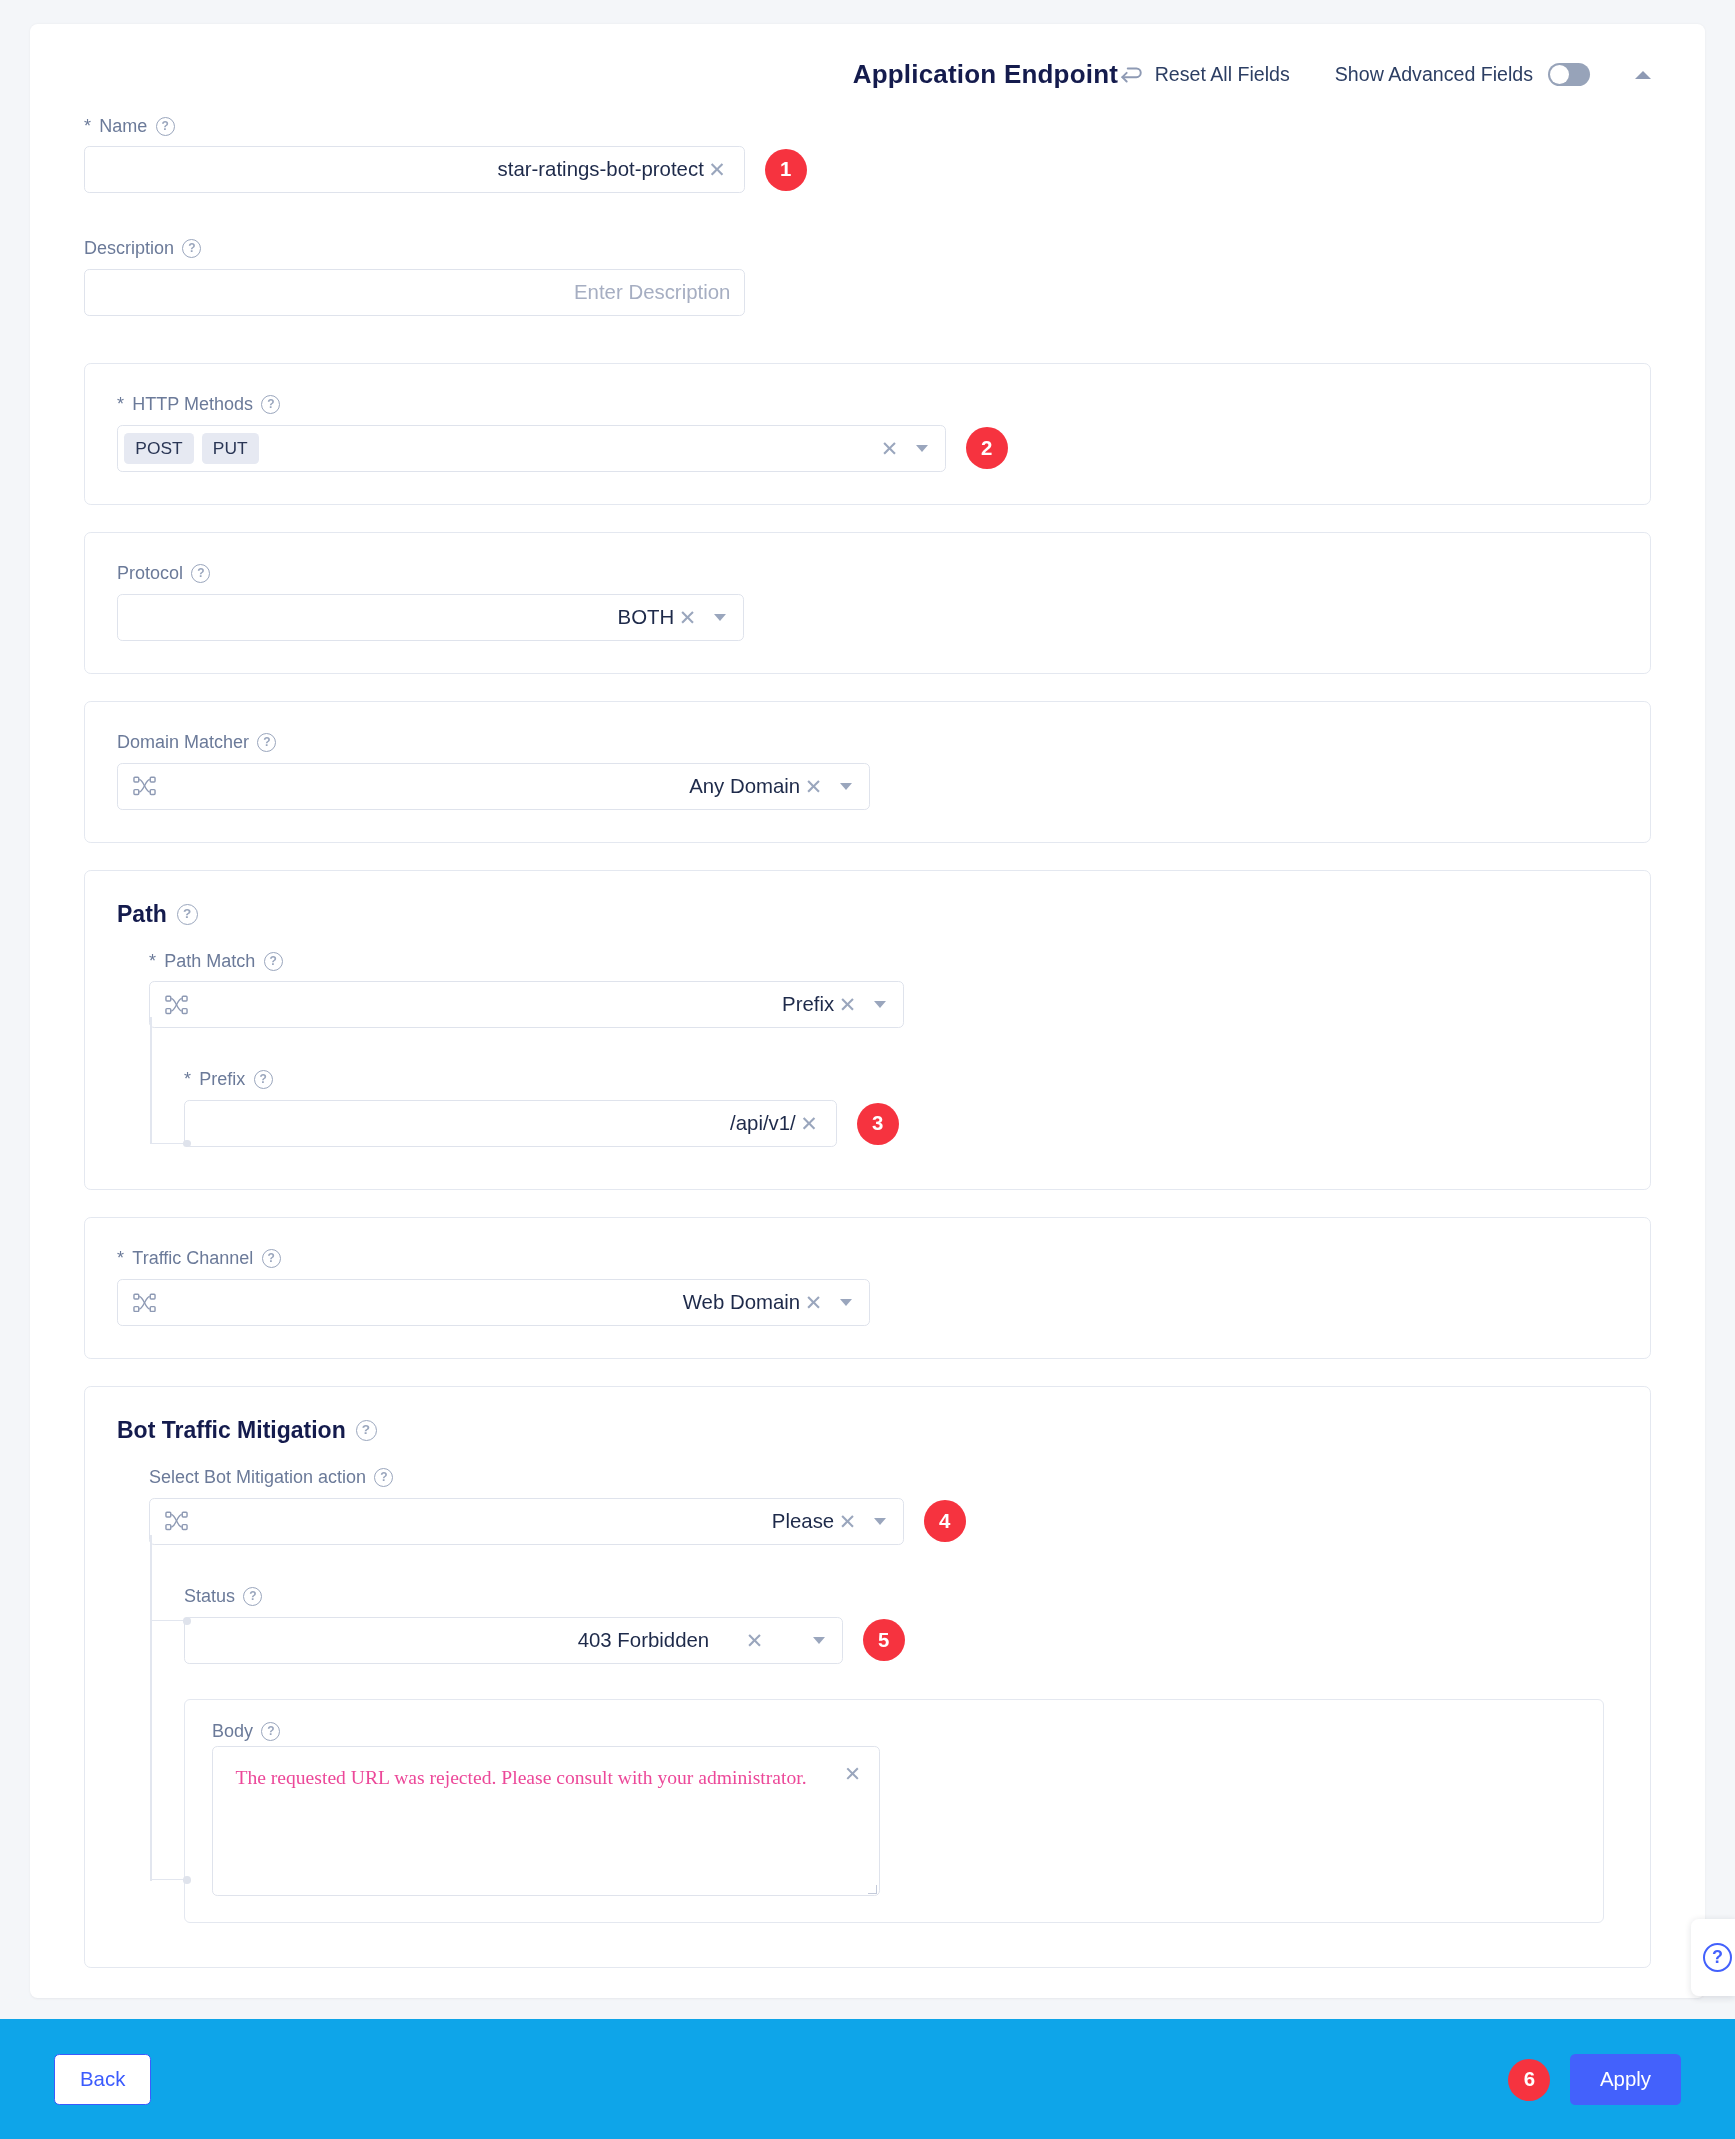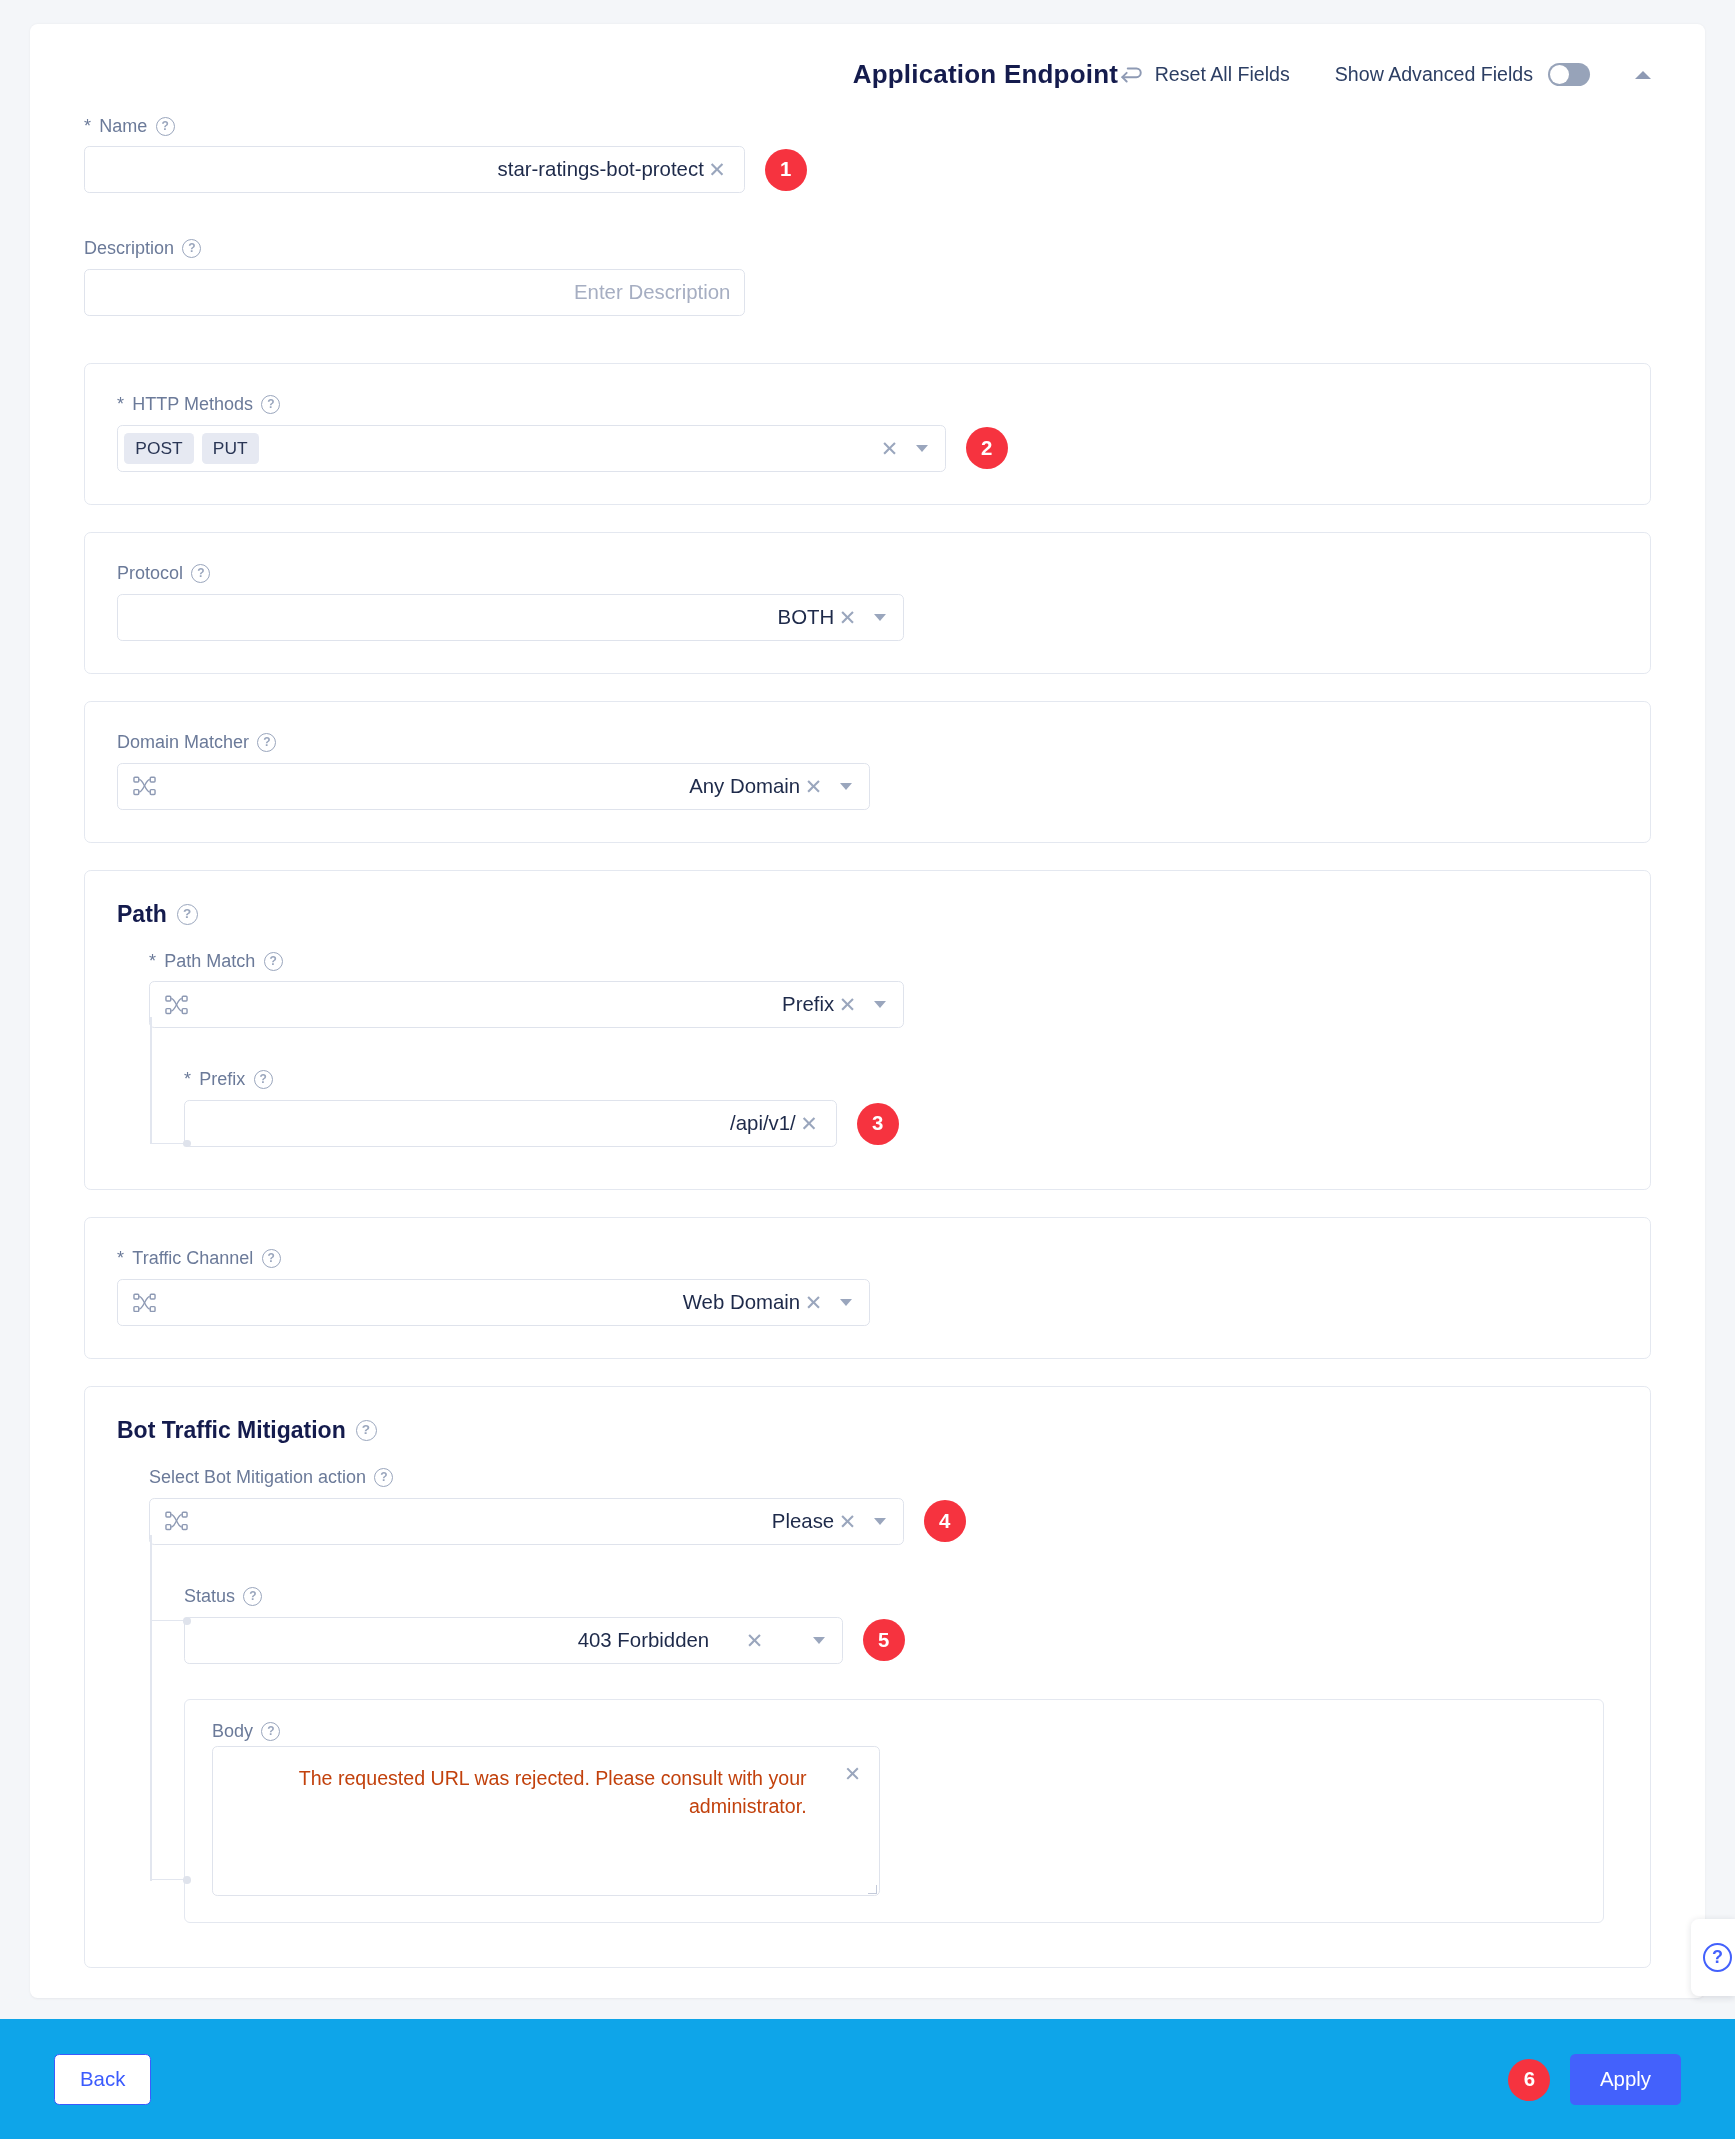--- a/index.html
+++ b/index.html
@@ -158,22 +158,23 @@
   .rlabel { font-size: 19.6px; color: #1e2a4a; }
 
   
   .ta-wrap {
     position: relative;
     width: 668px; height: 150px;
     border: 0.8px solid #dfe3ec; border-radius: 5.3px;
     background: #fff; padding: 16.6px 19.6px;
   }
   .ta-text {
-    font-size: 19.6px; color: #c2410c; line-height: 1.45;
+    font-size: 19.6px; color: #ec4899; line-height: 1.45;
     width: 574px;
+    font-family: Liberation Serif, serif;
   }
   .ta-x {
     position: absolute; right: 18px; top: 15px;
     font-size: 20.4px; color: #9aa6bd; cursor: pointer;
   }
   .ta-grip {
     position: absolute; right: 2.3px; bottom: 1.5px;
     width: 9px; height: 9px; cursor: nwse-resize;
     border-right: 1.5px solid #c3cada; border-bottom: 1.5px solid #c3cada;
   }
@@ -300,21 +301,21 @@
         </div>
       </div>
     </div>
 
     <div class="panel" style="margin-top:27px;">
       <div class="panel-inner">
         <div class="flabel">
           <span>Protocol</span>
           <span class="qmark">?</span>
         </div>
-        <div class="inputbox" style="width:787px;">
+        <div class="inputbox" style="width:627px;">
           <span class="val">BOTH</span>
           <span class="clear-x">✕</span>
           <span class="caret-dn"></span>
         </div>
       </div>
     </div>
 
     <div class="panel" style="margin-top:27px;">
       <div class="panel-inner">
         <div class="flabel">

